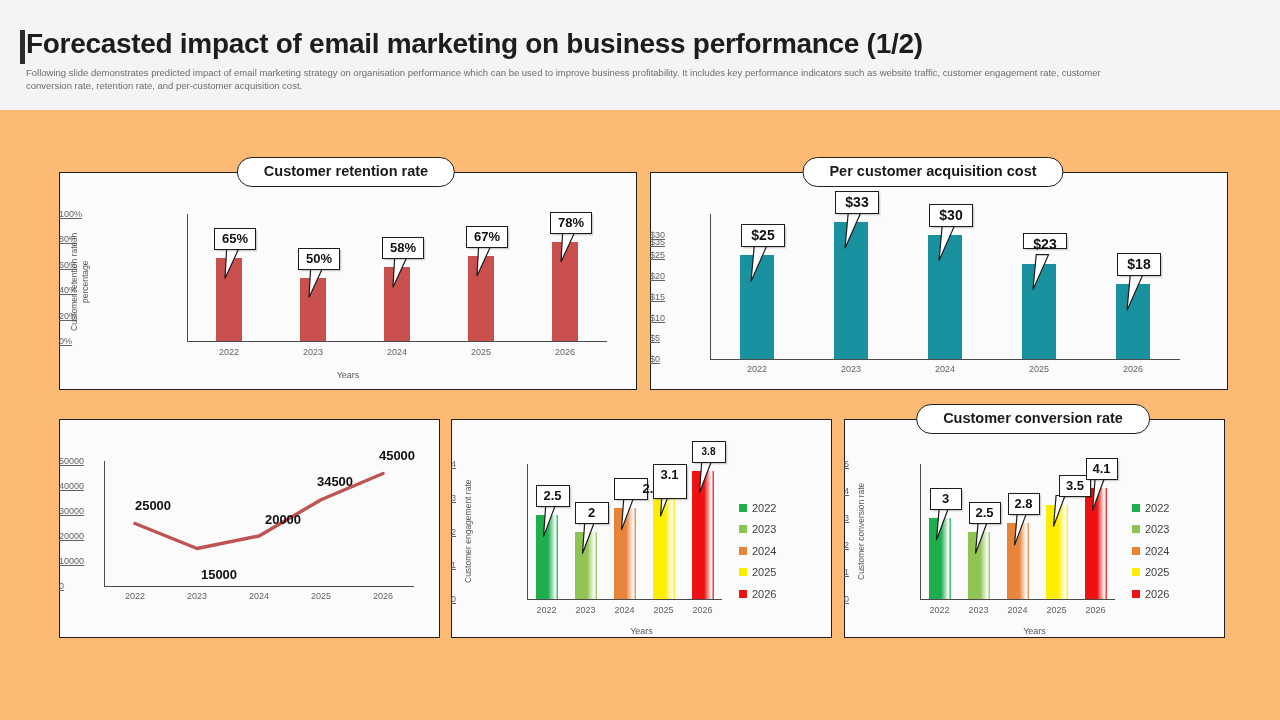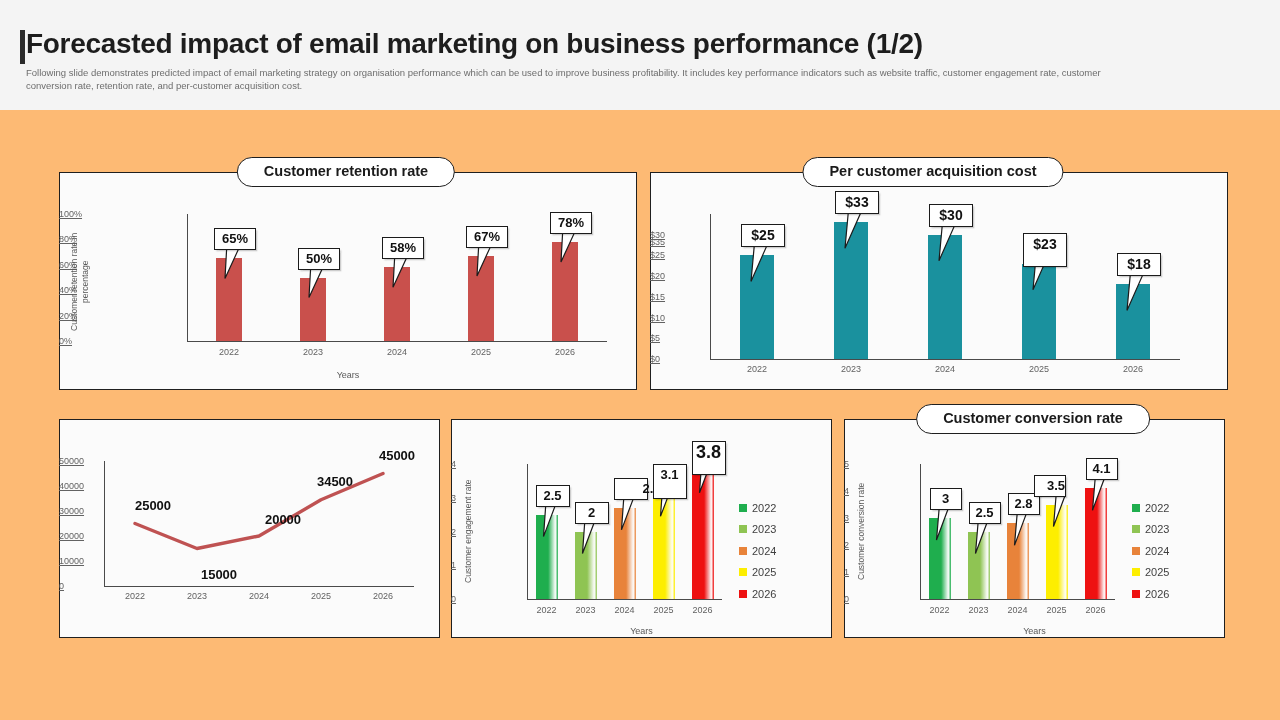--- a/index.html
+++ b/index.html
@@ -190,21 +190,21 @@
       <div class="callout" style="left:185px; top:19.285714285714278px; width:44px; height:23px; line-height:21px; font-size:14px;">$33</div>
       <svg class="callout-tail" style="left:0px; top:0px; width:100%; height:100%; position:absolute; pointer-events:none;">
         <path d="M198.2,41.28571428571428 L195,76.28571428571428 L210.52,41.28571428571428 Z" fill="#ffffff" stroke="#1b1b1b" stroke-width="1.2"></path>
       </svg>
       <div class="bar" style="left:278px; top:62.71428571428572px; width:34px; height:124.28571428571428px; background:#1a919e;"></div>
       <div class="callout" style="left:279px; top:31.714285714285722px; width:44px; height:23px; line-height:21px; font-size:14px;">$30</div>
       <svg class="callout-tail" style="left:0px; top:0px; width:100%; height:100%; position:absolute; pointer-events:none;">
         <path d="M292.2,53.71428571428572 L289,88.71428571428572 L304.52,53.71428571428572 Z" fill="#ffffff" stroke="#1b1b1b" stroke-width="1.2"></path>
       </svg>
       <div class="bar" style="left:372px; top:91.71428571428571px; width:34px; height:95.28571428571429px; background:#1a919e;"></div>
-      <div class="callout" style="left:373px; top:60.71428571428571px; width:44px; height:34px; line-height:21px; font-size:14px;">$23</div>
+      <div class="callout" style="left:373px; top:60.71428571428571px; width:44px; height:16px; line-height:21px; font-size:14px;">$23</div>
       <svg class="callout-tail" style="left:0px; top:0px; width:100%; height:100%; position:absolute; pointer-events:none;">
         <path d="M386.2,82.71428571428571 L383,117.71428571428571 L398.52,82.71428571428571 Z" fill="#ffffff" stroke="#1b1b1b" stroke-width="1.2"></path>
       </svg>
       <div class="bar" style="left:466px; top:112.42857142857143px; width:34px; height:74.57142857142857px; background:#1a919e;"></div>
       <div class="callout" style="left:467px; top:81.42857142857143px; width:44px; height:23px; line-height:21px; font-size:14px;">$18</div>
       <svg class="callout-tail" style="left:0px; top:0px; width:100%; height:100%; position:absolute; pointer-events:none;">
         <path d="M480.2,103.42857142857143 L477,138.42857142857144 L492.52,103.42857142857143 Z" fill="#ffffff" stroke="#1b1b1b" stroke-width="1.2"></path>
       </svg>
     </div>
 
@@ -263,21 +263,21 @@
       <div class="callout" style="left:162.5px; top:58.875px; width:34px; height:22px; line-height:20px; font-size:13px;padding-left:28px;">2.7</div>
       <svg class="callout-tail" style="left:0px; top:0px; width:100%; height:100%; position:absolute; pointer-events:none;">
         <path d="M172.7,79.875 L170.5,110.875 L182.22,79.875 Z" fill="#ffffff" stroke="#1b1b1b" stroke-width="1.2"></path>
       </svg>
       <div class="bar" style="left:201.5px; top:75.375px; width:22px; height:104.625px; background:linear-gradient(to right, #fdee00 0%, #fdee00 55%, rgba(255,255,255,.55) 88%, #fdee00 100%);"></div>
       <div class="callout" style="left:201.5px; top:45.375px; width:34px; height:35px; line-height:20px; font-size:13px;">3.1</div>
       <svg class="callout-tail" style="left:0px; top:0px; width:100%; height:100%; position:absolute; pointer-events:none;">
         <path d="M211.7,66.375 L209.5,97.375 L221.22,66.375 Z" fill="#ffffff" stroke="#1b1b1b" stroke-width="1.2"></path>
       </svg>
       <div class="bar" style="left:240.5px; top:51.75px; width:22px; height:128.25px; background:linear-gradient(to right, #ee1111 0%, #ee1111 55%, rgba(255,255,255,.55) 88%, #ee1111 100%);"></div>
-      <div class="callout" style="left:240.5px; top:21.75px; width:34px; height:34px; line-height:20px; font-size:18px;">3.8</div>
+      <div class="callout" style="left:240.5px; top:21.75px; width:34px; height:22px; line-height:20px; font-size:10px;">3.8</div>
       <svg class="callout-tail" style="left:0px; top:0px; width:100%; height:100%; position:absolute; pointer-events:none;">
         <path d="M250.7,42.75 L248.5,73.75 L260.22,42.75 Z" fill="#ffffff" stroke="#1b1b1b" stroke-width="1.2"></path>
       </svg>
       <div class="legend" style="left:288px; top:78px;">
         <div class="legend-row">
           <span class="legend-swatch" style="background:#1fae4e;"></span>
           <span class="legend-label">2022</span>
         </div>
         <div class="legend-row">
           <span class="legend-swatch" style="background:#8fc453;"></span>
@@ -325,21 +325,21 @@
       <div class="callout" style="left:124.5px; top:82.5px; width:32px; height:22px; line-height:20px; font-size:13px;">2.5</div>
       <svg class="callout-tail" style="left:0px; top:0px; width:100%; height:100%; position:absolute; pointer-events:none;">
         <path d="M134.1,103.5 L131.5,134.5 L143.06,103.5 Z" fill="#ffffff" stroke="#1b1b1b" stroke-width="1.2"></path>
       </svg>
       <div class="bar" style="left:162.5px; top:104.4px; width:22px; height:75.6px; background:linear-gradient(to right, #e8833a 0%, #e8833a 55%, rgba(255,255,255,.55) 88%, #e8833a 100%);"></div>
       <div class="callout" style="left:163.5px; top:74.4px; width:32px; height:22px; line-height:20px; font-size:13px;">2.8</div>
       <svg class="callout-tail" style="left:0px; top:0px; width:100%; height:100%; position:absolute; pointer-events:none;">
         <path d="M173.1,95.4 L170.5,126.4 L182.06,95.4 Z" fill="#ffffff" stroke="#1b1b1b" stroke-width="1.2"></path>
       </svg>
       <div class="bar" style="left:201.5px; top:85.5px; width:22px; height:94.5px; background:linear-gradient(to right, #fdee00 0%, #fdee00 55%, rgba(255,255,255,.55) 88%, #fdee00 100%);"></div>
-      <div class="callout" style="left:190px; top:55.5px; width:32px; height:22px; line-height:20px; font-size:13px;text-align:right;">3.5</div>
+      <div class="callout" style="left:215px; top:55.5px; width:32px; height:22px; line-height:20px; font-size:13px;">3.5</div>
       <svg class="callout-tail" style="left:0px; top:0px; width:100%; height:100%; position:absolute; pointer-events:none;">
         <path d="M212.1,76.5 L209.5,107.5 L221.06,76.5 Z" fill="#ffffff" stroke="#1b1b1b" stroke-width="1.2"></path>
       </svg>
       <div class="bar" style="left:240.5px; top:69.30000000000001px; width:22px; height:110.69999999999999px; background:linear-gradient(to right, #ee1111 0%, #ee1111 55%, rgba(255,255,255,.55) 88%, #ee1111 100%);"></div>
       <div class="callout" style="left:241.5px; top:39.30000000000001px; width:32px; height:22px; line-height:20px; font-size:13px;">4.1</div>
       <svg class="callout-tail" style="left:0px; top:0px; width:100%; height:100%; position:absolute; pointer-events:none;">
         <path d="M251.1,60.30000000000001 L248.5,91.30000000000001 L260.06,60.30000000000001 Z" fill="#ffffff" stroke="#1b1b1b" stroke-width="1.2"></path>
       </svg>
       <div class="legend" style="left:288px; top:78px;">
         <div class="legend-row">

